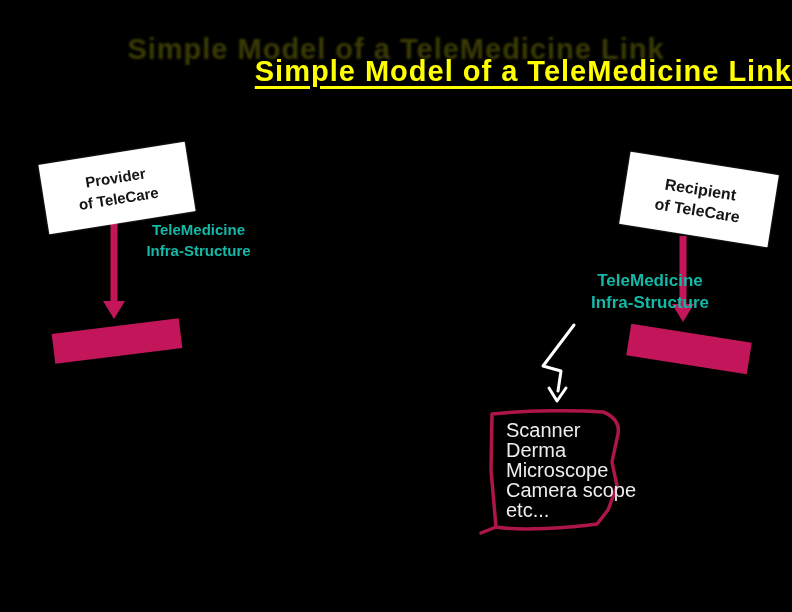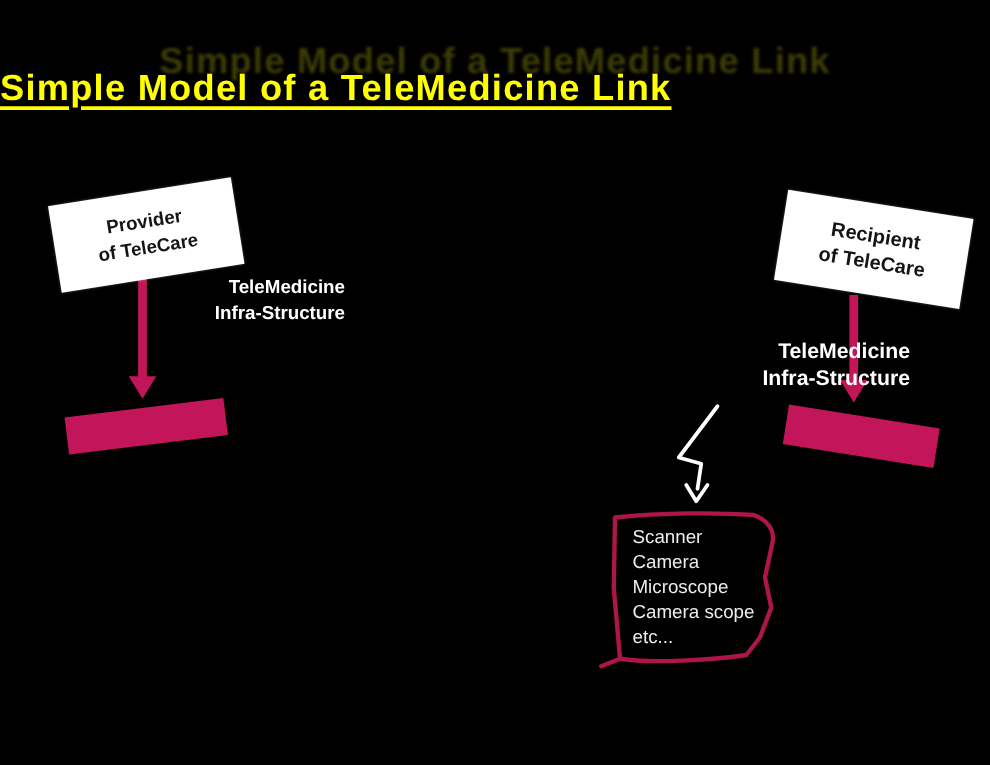--- a/index.html
+++ b/index.html
@@ -7,45 +7,45 @@
     position:relative;width:792px;height:612px;background:#000000;
     overflow:hidden;font-family:"Liberation Sans",sans-serif;
   }
   
   .title-ghost{
     position:absolute;top:33px;left:0;width:100%;text-align:center;
     font-size:29px;font-weight:700;letter-spacing:1px;color:#4b4b06;
     opacity:.8;filter:blur(1.3px);z-index:0;white-space:nowrap;
   }
   .title-main{
-    position:absolute;top:55px;left:0;width:100%;text-align:left;
+    position:absolute;top:55px;left:0;width:100%;text-align:right;
     font-size:29px;font-weight:700;letter-spacing:1px;color:#ffff00;
     text-decoration:underline;text-decoration-thickness:3px;text-underline-offset:5px;
     z-index:1;white-space:nowrap;
   }
   
   .sign{
     position:absolute;background:#ffffff;color:#151515;
     display:flex;flex-direction:column;justify-content:center;align-items:center;
     font-weight:700;z-index:3;box-shadow:0 0 2px rgba(255,255,255,.35);
   }
   .sign span{display:block;line-height:21px;}
   .sign-left{left:43px;top:153px;width:148px;height:70px;transform:rotate(-9deg);font-size:15px;}
   .sign-right{left:624px;top:163px;width:150px;height:73px;transform:rotate(9deg);font-size:16px;}
   
-  .infra{position:absolute;text-align:right;font-weight:700;color:#ffffff;z-index:2;}
+  .infra{position:absolute;text-align:center;font-weight:700;color:#14b8a6;z-index:2;}
   .infra span{display:block;}
   .infra-left{left:121px;top:219px;width:155px;font-size:15px;line-height:21px;}
   .infra-right{left:572px;top:270px;width:156px;font-size:17px;line-height:22px;}
   
   #draw{position:absolute;left:0;top:0;z-index:2;}
   
   .devices-text{
     position:absolute;left:506px;top:420px;z-index:3;color:#ededed;
-    font-size:15px;line-height:20px;font-weight:400;
+    font-size:20px;line-height:20px;font-weight:400;
   }
   .devices-text div{white-space:nowrap;}
 </style>
 </head>
 <body>
 
 <div id="slide">
 
   <div class="title-ghost">Simple Model of a TeleMedicine Link</div>
 
@@ -96,19 +96,19 @@
     <span>Infra-Structure</span>
   </div>
 
   <div class="infra infra-right">
     <span>TeleMedicine</span>
     <span>Infra-Structure</span>
   </div>
 
   <div class="devices-text">
     <div>Scanner</div>
-    <div>Camera</div>
+    <div>Derma</div>
     <div>Microscope</div>
     <div>Camera scope</div>
     <div>etc...</div>
   </div>
 
 </div>
 
 </body></html>

